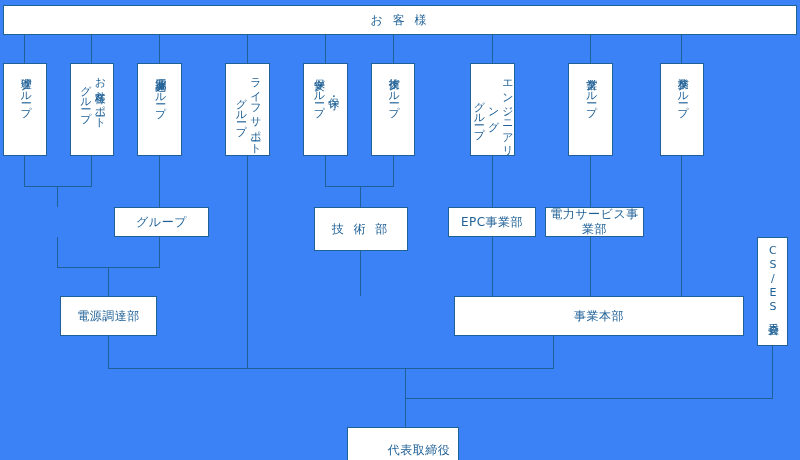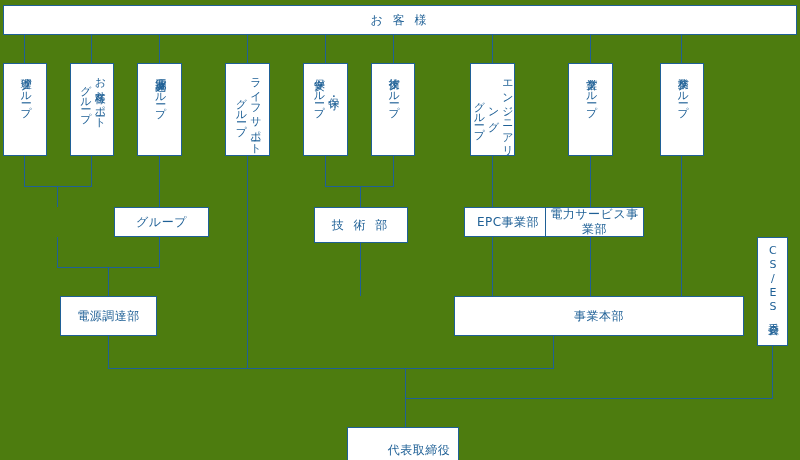--- a/index.html
+++ b/index.html
@@ -7,21 +7,21 @@
     padding: 0;
     background: #ffffff;
   }
   body {
     font-family: "DejaVu Sans", "Liberation Sans", sans-serif;
   }
   #chart-root {
     position: relative;
     width: 800px;
     height: 460px;
-    background: #4d7c0f;
+    background: #3b82f6;
     overflow: hidden;
   }
   .node {
     position: absolute;
     box-sizing: border-box;
     border: 1px solid #1f6096;
     background: #ffffff;
     color: #1f6096;
     display: flex;
     align-items: center;
@@ -169,25 +169,25 @@
 
   <div class="node vert" style="left:660px; top:63px; width:44px; height:93px;">
     <span class="node-label">業務グループ</span>
   </div>
 
 
   <div class="node horiz" style="left:114px; top:207px; width:95px; height:30px;">
     <span class="node-label">グループ</span>
   </div>
 
-  <div class="node horiz wide-space" style="left:314px; top:207px; width:94px; height:36px;">
+  <div class="node horiz wide-space" style="left:314px; top:207px; width:94px; height:44px;">
     <span class="node-label">技 術 部</span>
   </div>
 
-  <div class="node horiz" style="left:448px; top:207px; width:88px; height:30px;margin-left:16px;">
+  <div class="node horiz" style="left:448px; top:207px; width:88px; height:30px;">
     <span class="node-label">EPC事業部</span>
   </div>
 
   <div class="node horiz" style="left:545px; top:207px; width:99px; height:30px;">
     <span class="node-label">電力サービス事業部</span>
   </div>
 
   <div class="node horiz" style="left:60px; top:296px; width:97px; height:40px;">
     <span class="node-label">電源調達部</span>
   </div>

